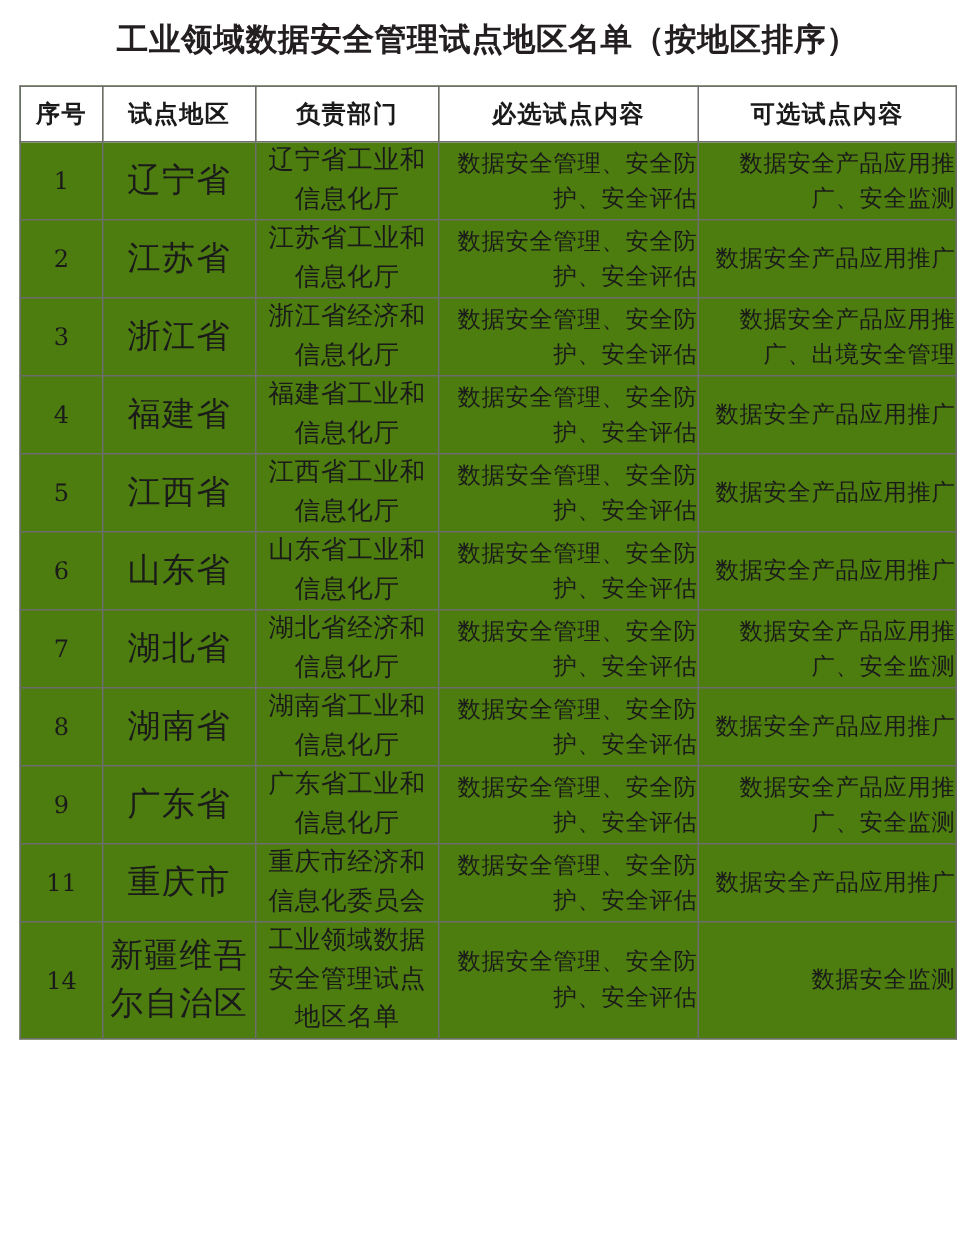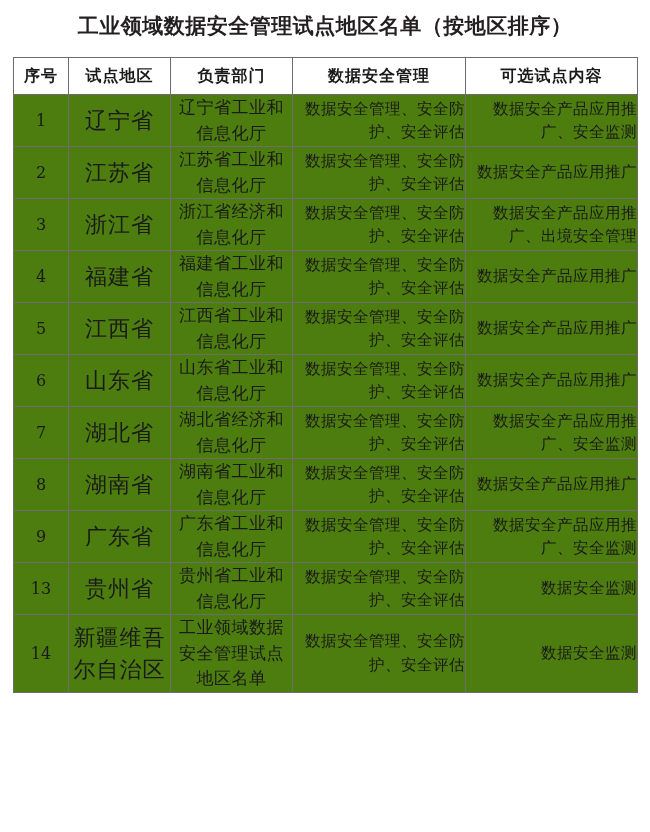--- a/index.html
+++ b/index.html
@@ -106,21 +106,21 @@
         <col class="col-region">
         <col class="col-dept">
         <col class="col-req">
         <col class="col-opt">
       </colgroup>
       <thead>
         <tr>
           <th>序号</th>
           <th>试点地区</th>
           <th>负责部门</th>
-          <th>数据安全管理</th>
+          <th>必选试点内容</th>
           <th>可选试点内容</th>
         </tr>
       </thead>
       <tbody id="table-body">
           <tr class="row-normal">
             <td class="c-index">1</td>
             <td class="c-region">辽宁省</td>
             <td class="c-dept">辽宁省工业和信息化厅</td>
             <td class="c-required">数据安全管理、安全防护、安全评估</td>
             <td class="c-optional">数据安全产品应用推广、安全监测</td>
@@ -175,25 +175,25 @@
             <td class="c-optional">数据安全产品应用推广</td>
           </tr>
           <tr class="row-normal">
             <td class="c-index">9</td>
             <td class="c-region">广东省</td>
             <td class="c-dept">广东省工业和信息化厅</td>
             <td class="c-required">数据安全管理、安全防护、安全评估</td>
             <td class="c-optional">数据安全产品应用推广、安全监测</td>
           </tr>
           <tr class="row-normal">
-            <td class="c-index">13</td>
-            <td class="c-region">贵州省</td>
-            <td class="c-dept">贵州省工业和信息化厅</td>
-            <td class="c-required">数据安全管理、安全防护、安全评估</td>
-            <td class="c-optional">数据安全监测</td>
+            <td class="c-index">11</td>
+            <td class="c-region">重庆市</td>
+            <td class="c-dept">重庆市经济和信息化委员会</td>
+            <td class="c-required">数据安全管理、安全防护、安全评估</td>
+            <td class="c-optional">数据安全产品应用推广</td>
           </tr>
           <tr class="row-tall">
             <td class="c-index">14</td>
             <td class="c-region">新疆维吾尔自治区</td>
             <td class="c-dept">工业领域数据安全管理试点地区名单</td>
             <td class="c-required">数据安全管理、安全防护、安全评估</td>
             <td class="c-optional">数据安全监测</td>
           </tr>
         </tbody>
     </table>

